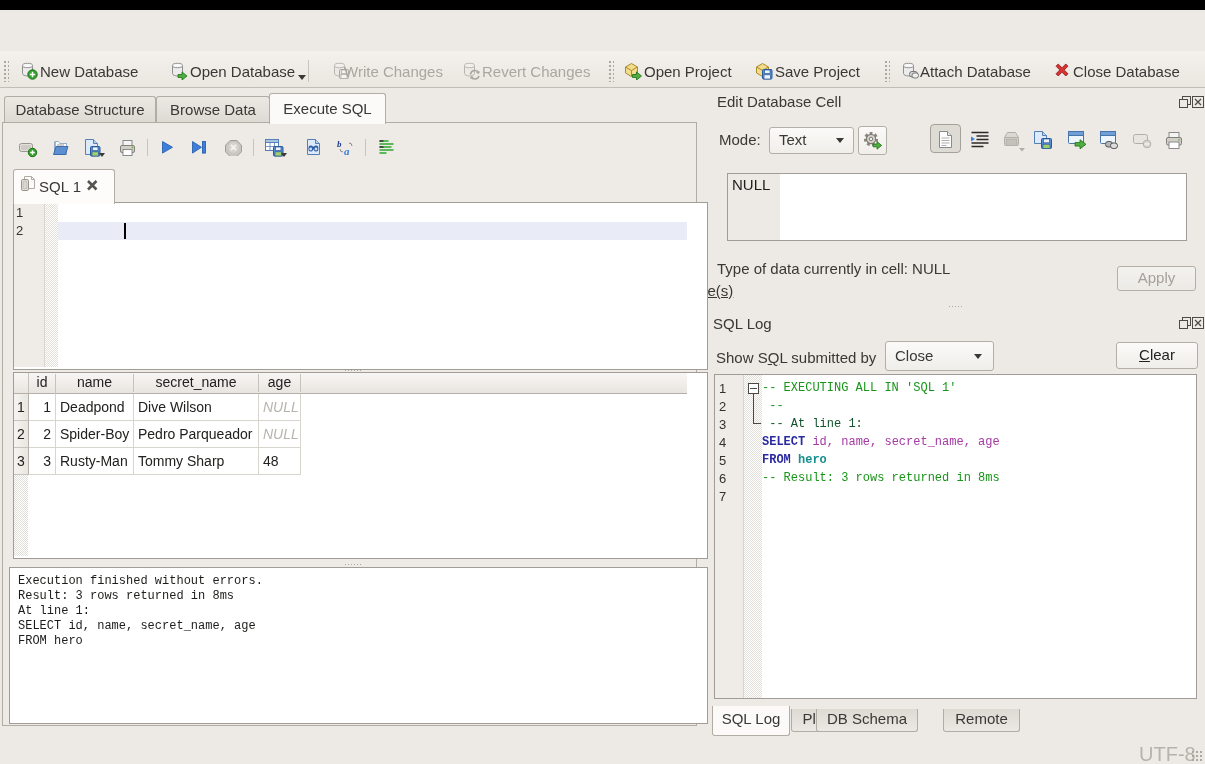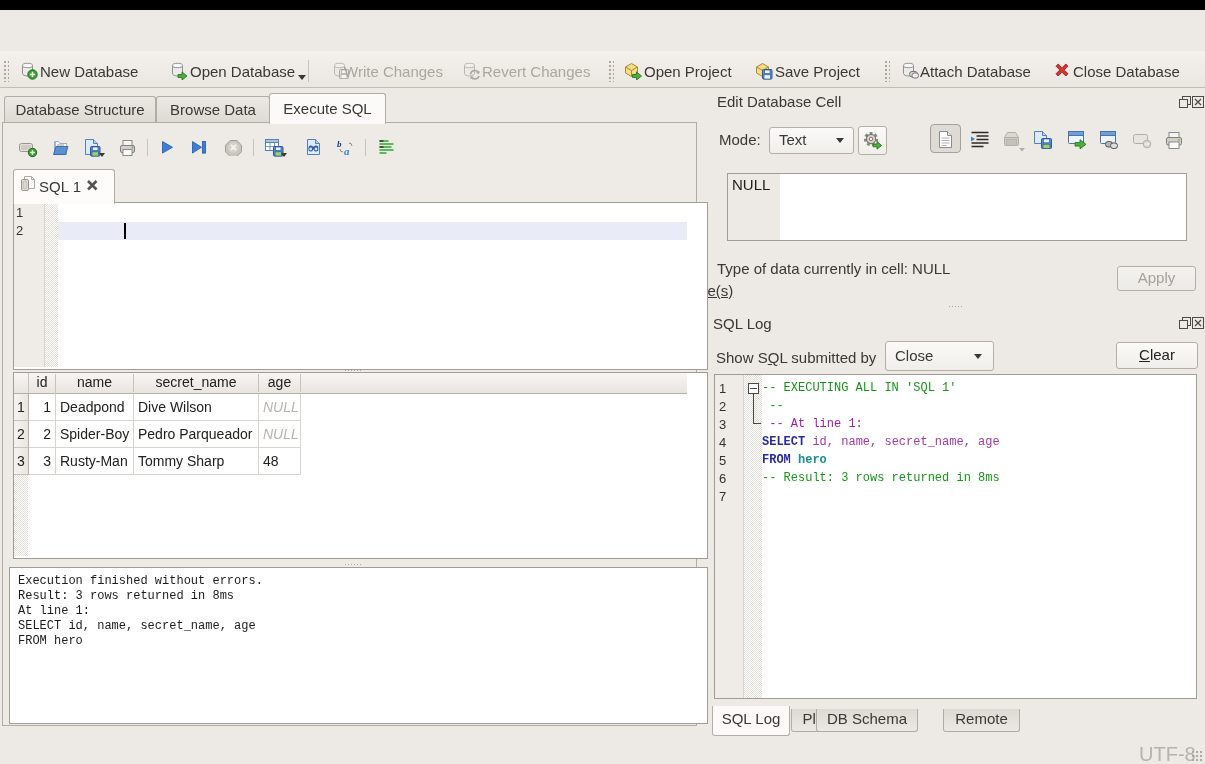--- a/index.html
+++ b/index.html
@@ -404,21 +404,21 @@
   <div class="ab" style="left:0;top:0;width:28px;height:323px;background:#efece7;border-right:1px solid #d8d5cf;"></div>
   <div class="ab checker" style="left:29px;top:0;width:18px;height:323px;"></div>
   <div class="ab" style="left:4px;top:5px;font-size:13px;color:#33312d;line-height:18px;">1<br>2<br>3<br>4<br>5<br>6<br>7</div>
 
   <div class="ab" style="left:33px;top:8px;width:11px;height:11px;background:#fff;border:1px solid #4a4843;box-sizing:border-box;"></div>
   <div class="ab" style="left:35px;top:12.5px;width:7px;height:1px;background:#4a4843;"></div>
   <div class="ab" style="left:38px;top:19px;width:1px;height:30px;background:#4a4843;"></div>
   <div class="ab" style="left:38px;top:48px;width:8px;height:1px;background:#4a4843;"></div>
   <div class="ab mono" style="left:47px;top:4px;"><span style="color:#189518;">-- EXECUTING ALL IN 'SQL 1'</span>
 <span style="color:#189518;"> --</span>
-<span style="color:#a21caf;"> -- At line 1:</span>
+<span style="color:#14532d;"> -- At line 1:</span>
 <span style="color:#2a2aa0;font-weight:bold;">SELECT</span> <span style="color:#a438a4;">id, name, secret_name, age</span>
 <span style="color:#2a2aa0;font-weight:bold;">FROM</span> <span style="color:#178f8f;font-weight:bold;">hero</span>
 <span style="color:#189518;">-- Result: 3 rows returned in 8ms</span></div>
 </div>
 
 <div class="tabS txt" style="left:712px;top:706px;width:76px;height:29px;line-height:25px;background:#fbfaf8;z-index:3;">SQL Log</div>
 <div class="tabS txt" style="left:791px;top:709px;width:47px;height:22px;line-height:20px;">Plot</div>
 <div class="tabS txt" style="left:816px;top:709px;width:100px;height:22px;line-height:20px;">DB Schema</div>
 <div class="tabS txt" style="left:943px;top:709px;width:75px;height:22px;line-height:20px;">Remote</div>
 

